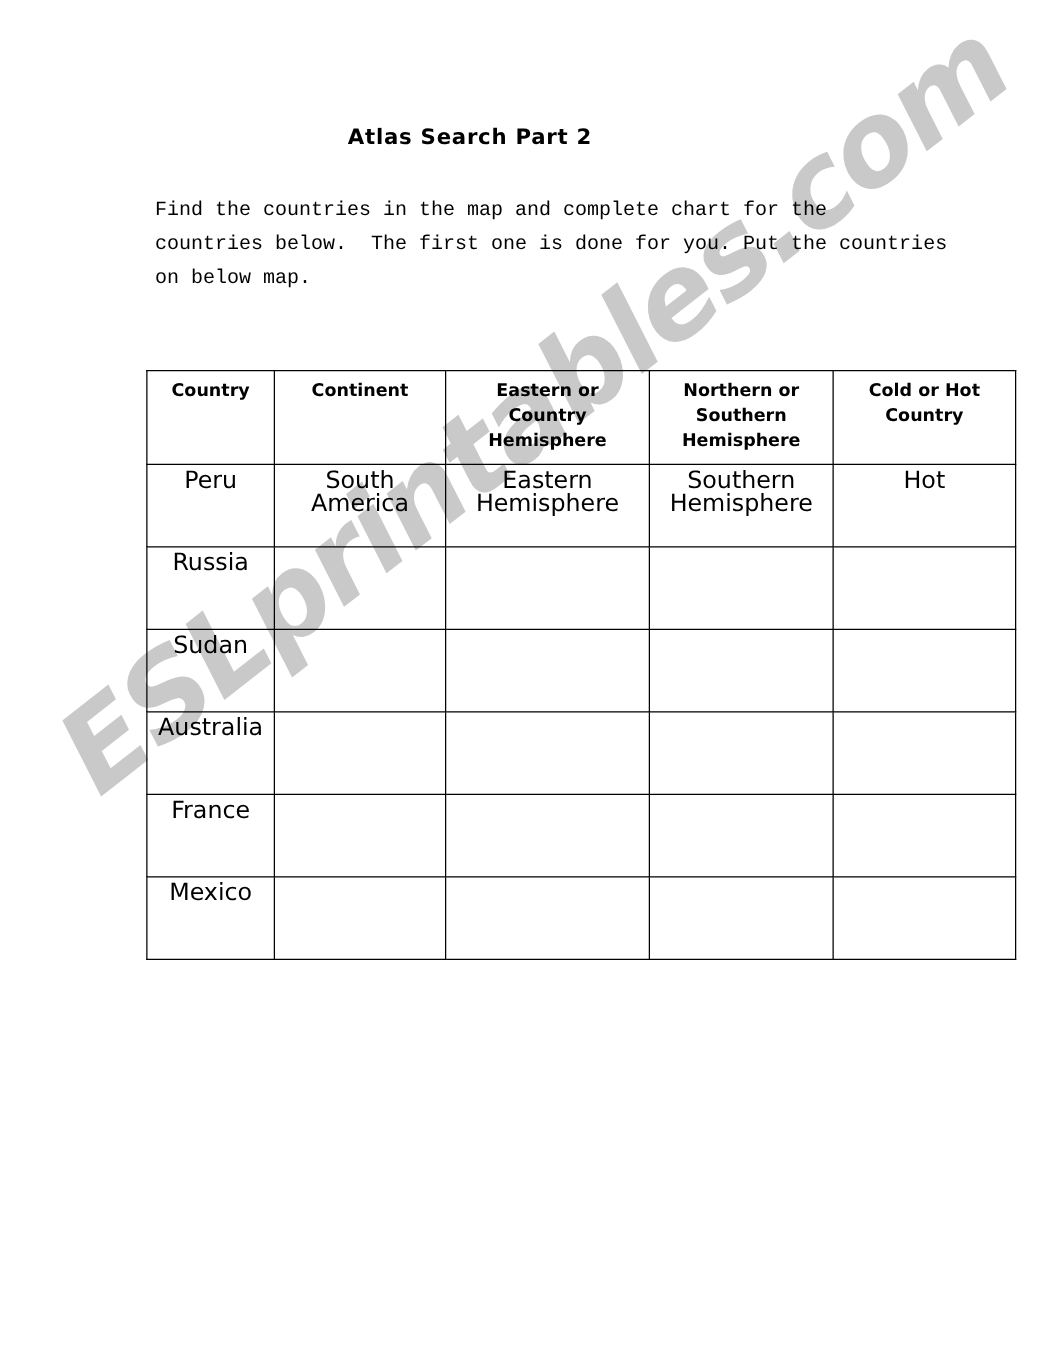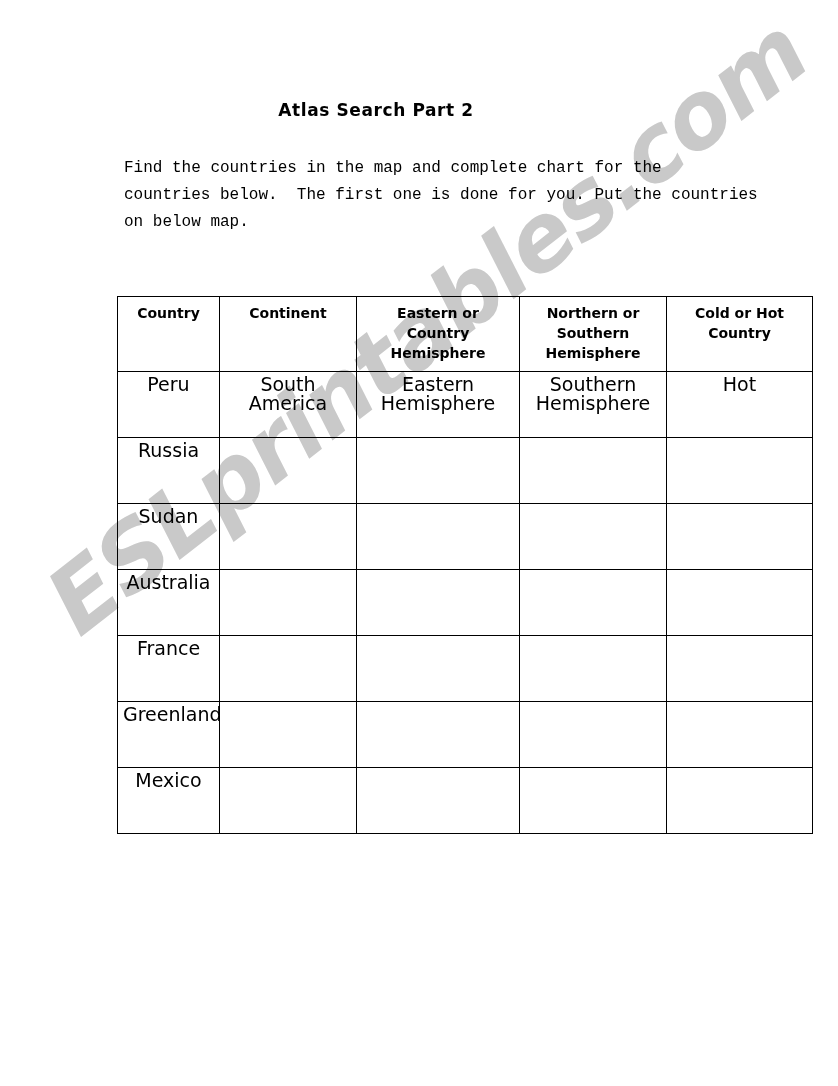--- a/index.html
+++ b/index.html
@@ -199,27 +199,20 @@
             <td></td>
           </tr>
           <tr class="tall">
             <td>France</td>
             <td></td>
             <td></td>
             <td></td>
             <td></td>
           </tr>
           <tr class="tall">
-            <td>Greenland</td>
-            <td></td>
-            <td></td>
-            <td></td>
-            <td></td>
-          </tr>
-          <tr class="tall">
             <td>Mexico</td>
             <td></td>
             <td></td>
             <td></td>
             <td></td>
           </tr>
         </tbody>
     </table>
   </div>
 

